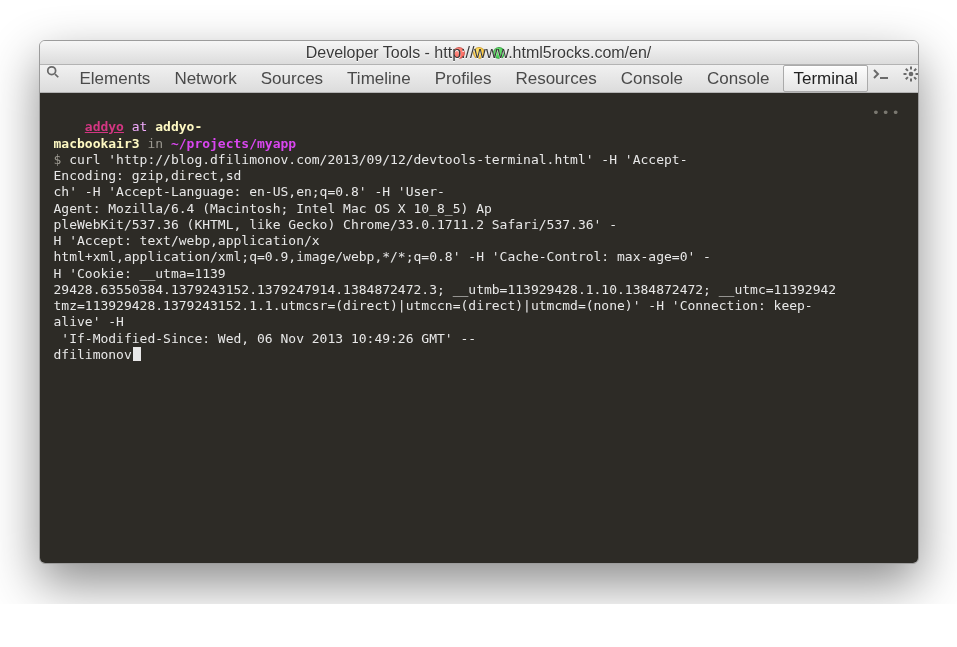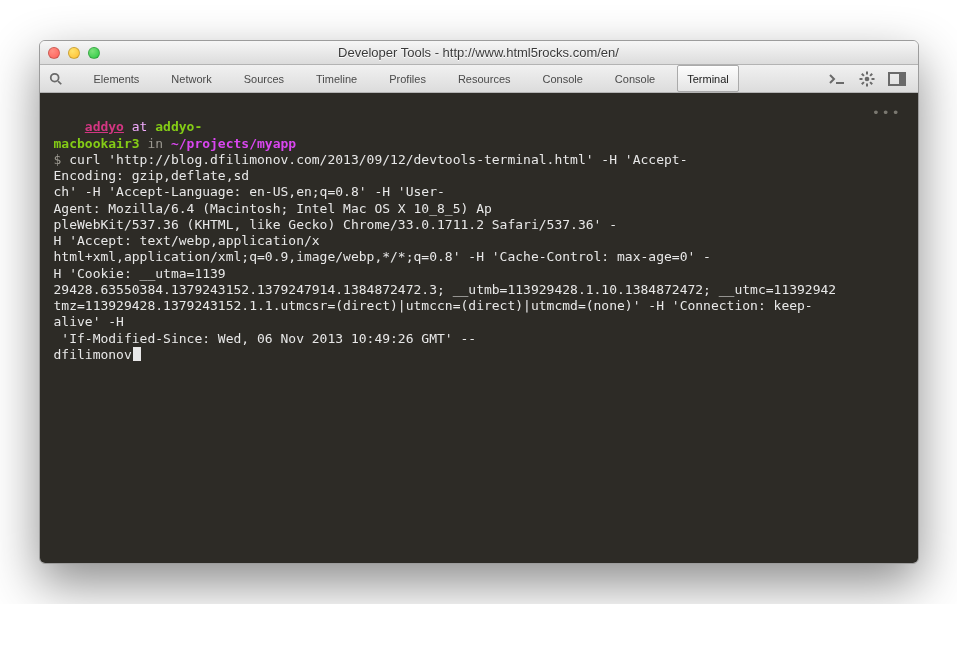--- a/index.html
+++ b/index.html
@@ -20,46 +20,47 @@
       background:#ededed;
     }
     .titlebar {
       height:24px;
       background:linear-gradient(#f6f6f6,#dcdcdc);
       border-bottom:1px solid #b3b3b3;
       display:flex;
       align-items:center;
       position:relative;
       padding:0 8px;
-      font-size:13px;
+      font-size:16px;
       color:#3a3a3a;
+      justify-content:center;
     }
     .traffic { display:flex; gap:8px; }
     .light {
       width:12px; height:12px; border-radius:50%;
       border:0.5px solid rgba(0,0,0,0.2);
     }
     .light.red    { background:radial-gradient(circle at 35% 30%,#ff8f84,#ff5f57); }
     .light.yellow { background:radial-gradient(circle at 35% 30%,#ffe36c,#ffbd2e); }
     .light.green  { background:radial-gradient(circle at 35% 30%,#7ce27b,#28c940); }
     .title {
       position:absolute; left:0; right:0; text-align:center;
       pointer-events:none;
       text-shadow:0 1px 0 #fff;
     }
     .toolbar {
       height:28px;
       background:linear-gradient(#f1f1f1,#dcdcdc);
       border-bottom:1px solid #b3b3b3;
       display:flex;
-      align-items:center;
+      align-items:flex-start;
       padding:0 6px;
-      font-size:11px;
+      font-size:17px;
       color:#4a4a4a;
-      gap:12px;
+      gap:4px;
     }
     .toolbar .tab {
       padding:0 9px;
       height:100%;
       display:flex;
       align-items:center;
       cursor:pointer;
       border:1px solid transparent;
       border-radius:2px;
     }
@@ -82,21 +83,21 @@
       line-height:1.25;
       min-height:470px;
       padding:10px 14px 10px 14px;
       position:relative;
       white-space:pre-wrap;
       word-break:break-all;
     }
     .term-dots { position:absolute; top:12px; right:16px; color:#7a7870; letter-spacing:2px; cursor:pointer; }
     .user   { color:#d33682; font-weight:bold;text-decoration:underline; }
     .at     { color:#f0abfc; }
-    .host   { color:#84cc16; font-weight:bold; }
+    .host   { color:#fef9c3; font-weight:bold; }
     .in     { color:#9b9890; }
     .path   { color:#d946ef; font-weight:bold; }
     .prompt { color:#9b9890; }
     .cursor {
       display:inline-block;
       width:8px; height:14px;
       background:#e8e8e8;
       vertical-align:text-top;
       margin-left:1px;
     }
@@ -178,21 +179,21 @@
             <rect x="11" y="1" width="6" height="12" fill="#6a6a6a"></rect>
           </svg>
       </div>
     </div>
   </div>
 
   <div class="terminal">
     <div class="term-dots">•••</div><span class="user">addyo</span><span class="at"> at </span><span class="host">addyo-</span>
 <span class="host">macbookair3</span><span class="in"> in </span><span class="path">~/projects/myapp</span>
 <span class="prompt">$ </span><span>curl 'http://blog.dfilimonov.com/2013/09/12/devtools-terminal.html' -H 'Accept-</span>
-<span>Encoding: gzip,deflate,sd</span>
+<span>Encoding: gzip,direct,sd</span>
 <span>ch' -H 'Accept-Language: en-US,en;q=0.8' -H 'User-</span>
 <span>Agent: Mozilla/6.4 (Macintosh; Intel Mac OS X 10_8_5) Ap</span>
 <span>pleWebKit/537.36 (KHTML, like Gecko) Chrome/33.0.1711.2 Safari/537.36' -</span>
 <span>H 'Accept: text/webp,application/x</span>
 <span>html+xml,application/xml;q=0.9,image/webp,*/*;q=0.8' -H 'Cache-Control: max-age=0' -</span>
 <span>H 'Cookie: __utma=1139</span>
 <span>29428.63550384.1379243152.1379247914.1384872472.3; __utmb=113929428.1.10.1384872472; __utmc=11392942</span>
 <span>tmz=113929428.1379243152.1.1.utmcsr=(direct)|utmccn=(direct)|utmcmd=(none)' -H 'Connection: keep-</span>
 <span>alive' -H</span>
 <span> 'If-Modified-Since: Wed, 06 Nov 2013 10:49:26 GMT' --</span>

